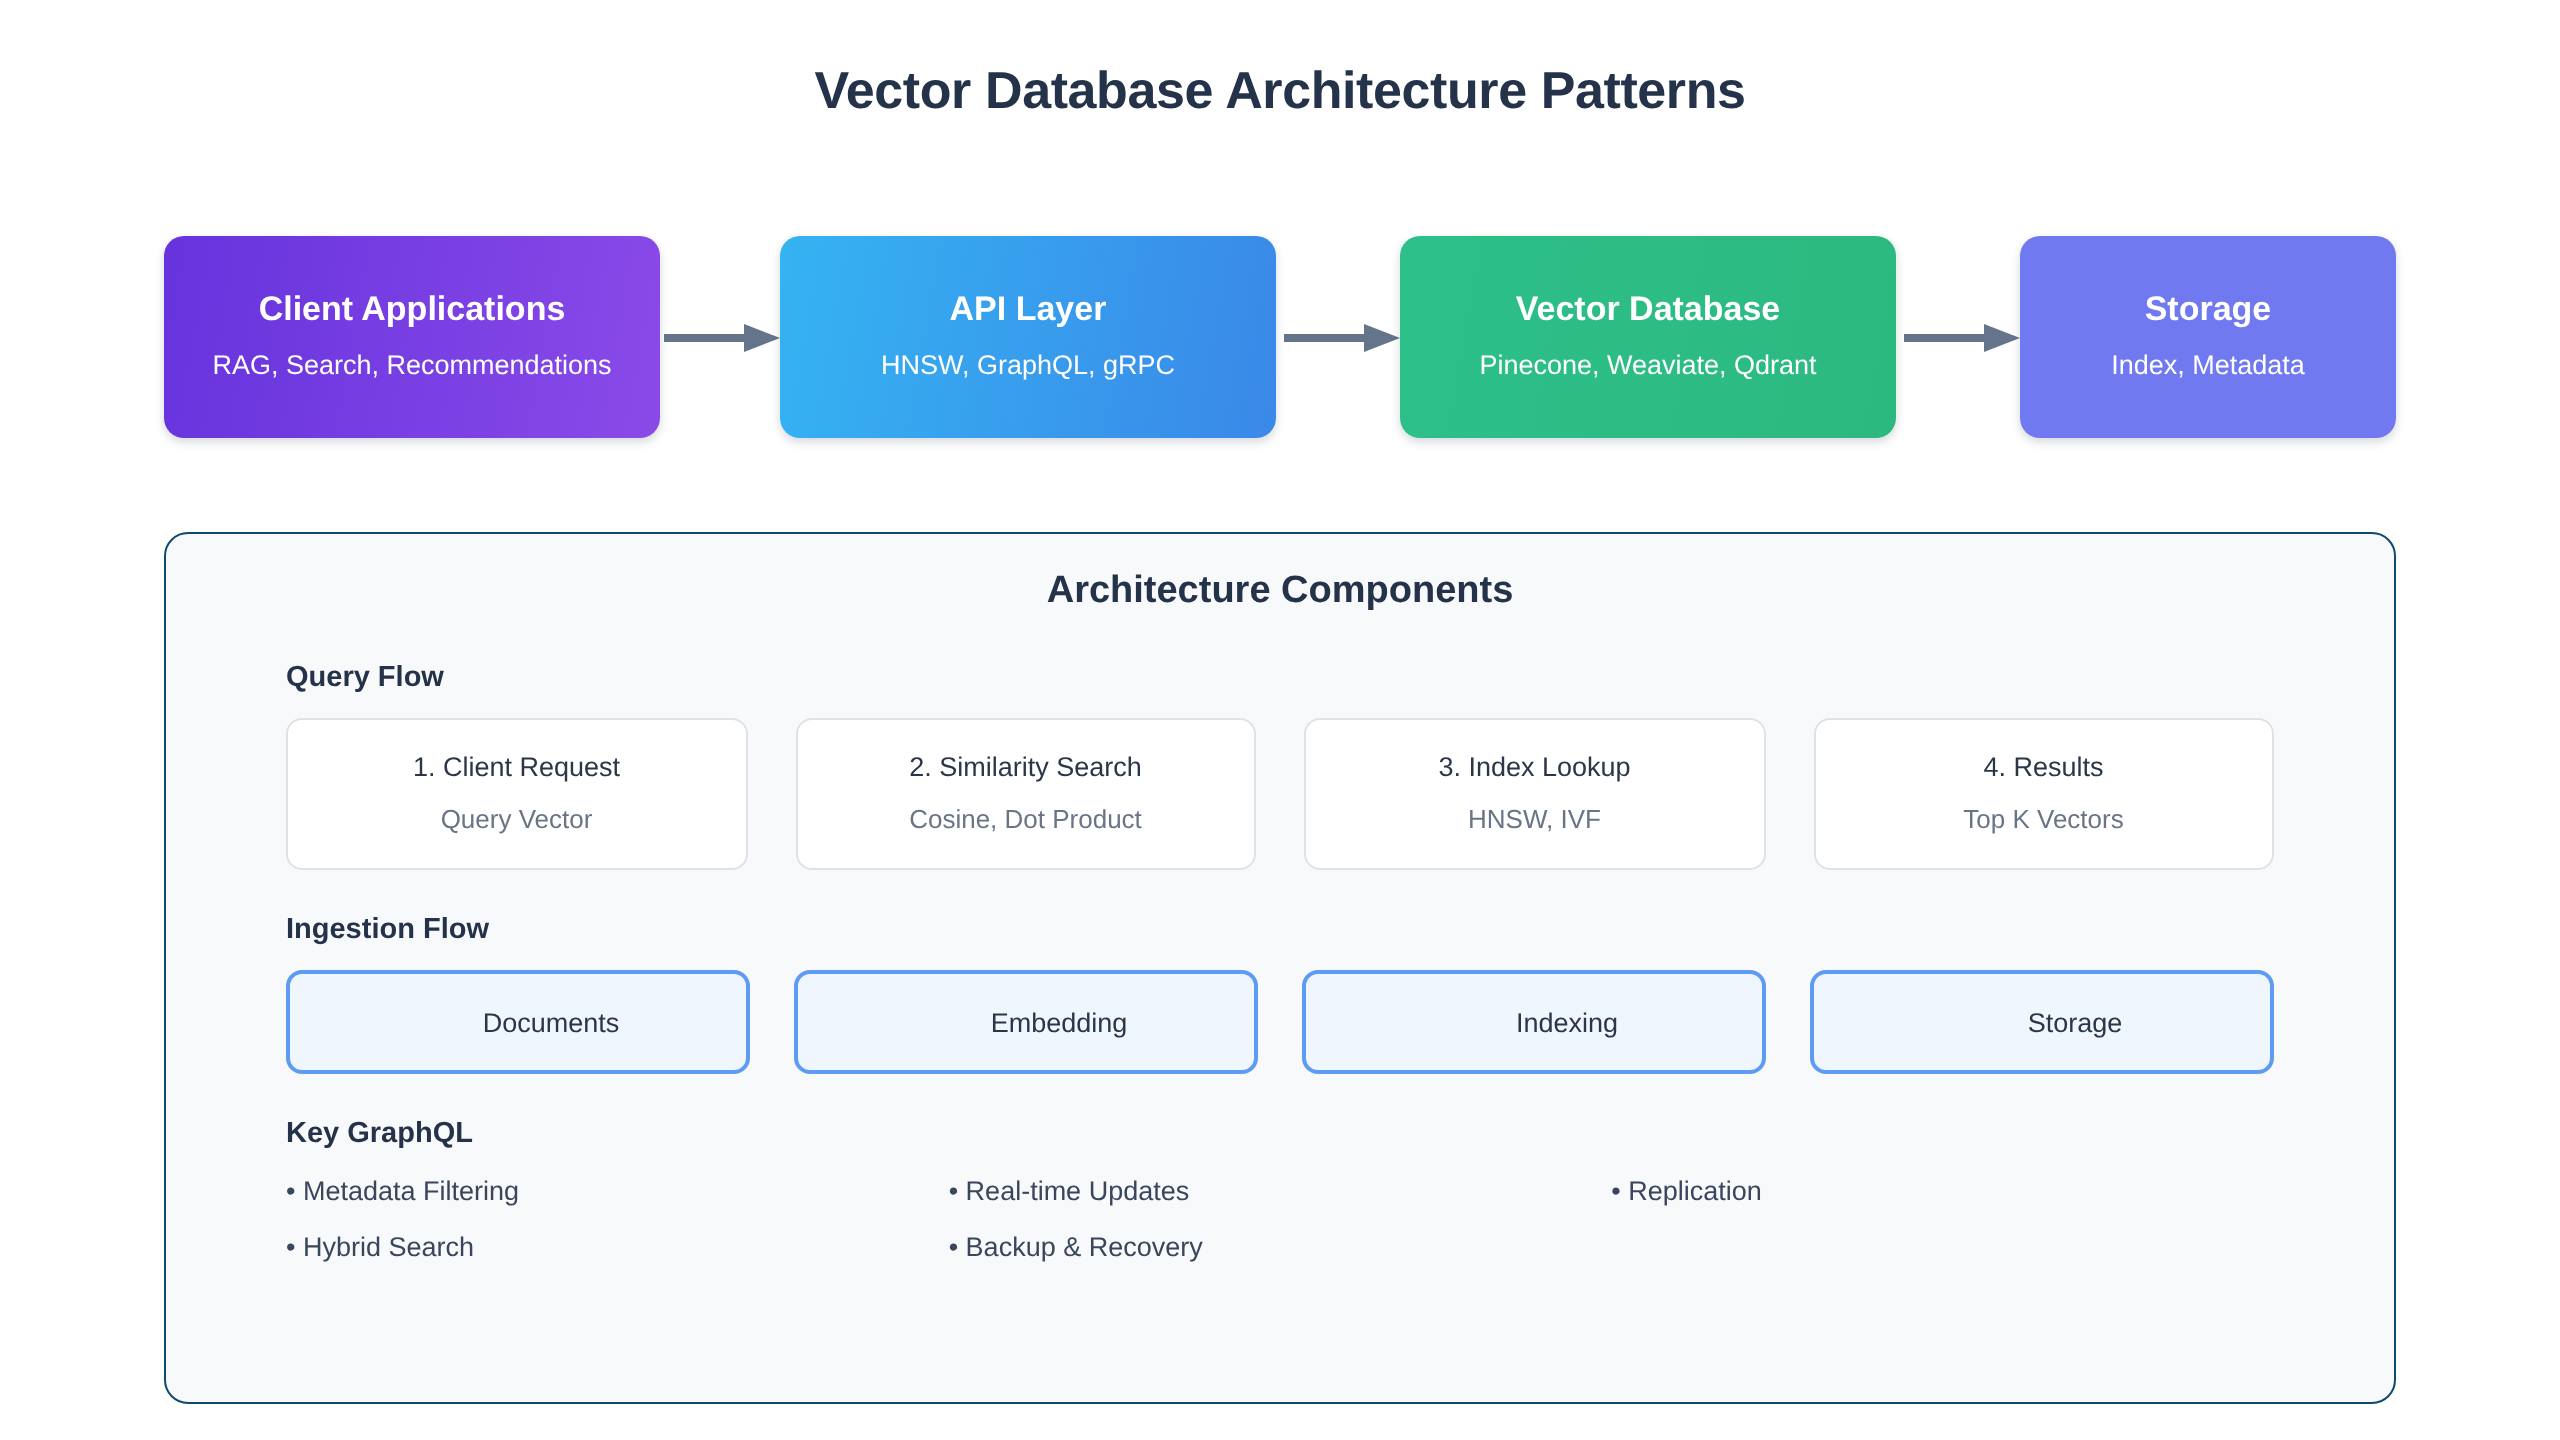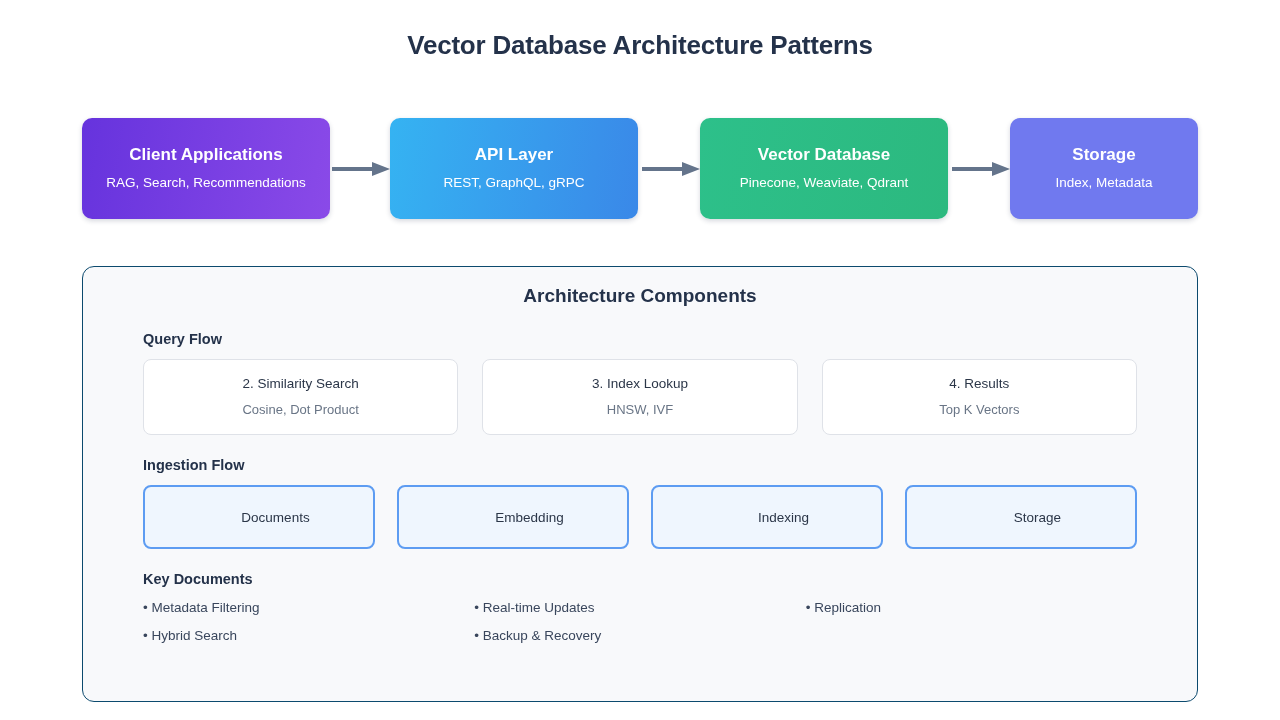--- a/index.html
+++ b/index.html
@@ -166,21 +166,21 @@
   }
   .qcard .qc-sub {
     font-size: 13px;
     color: #697586;
     line-height: 1.1;
   }
 
   
   .icard {
     flex: 1;
-    height: 64px;
+    height: 52px;
     background: #eff6fe;
     border: 2px solid #5d9cf2;
     border-radius: 8px;
     display: flex;
     align-items: center;
     justify-content: center;
     font-size: 13.5px;
     color: #2b3648;
     padding-left: 33px;
   }
@@ -214,21 +214,21 @@
       <div class="fb-sub">RAG, Search, Recommendations</div>
     </div>
 
     <div class="arrow arrow-1">
       <div class="shaft"></div>
       <div class="head"></div>
     </div>
 
     <div class="flow-box fb-2">
       <div class="fb-title">API Layer</div>
-      <div class="fb-sub">REST, GraphQL, gRPC</div>
+      <div class="fb-sub">HNSW, GraphQL, gRPC</div>
     </div>
 
     <div class="arrow arrow-2">
       <div class="shaft"></div>
       <div class="head"></div>
     </div>
 
     <div class="flow-box fb-3">
       <div class="fb-title">Vector Database</div>
       <div class="fb-sub">Pinecone, Weaviate, Qdrant</div>
@@ -246,20 +246,24 @@
 
   </div>
 
   <div class="panel">
 
     <div class="panel-title">Architecture Components</div>
 
     <div class="section section-first">
       <div class="section-title">Query Flow</div>
       <div class="card-row">
+        <div class="qcard">
+          <div class="qc-title">1. Client Request</div>
+          <div class="qc-sub">Query Vector</div>
+        </div>
         <div class="qcard">
           <div class="qc-title">2. Similarity Search</div>
           <div class="qc-sub">Cosine, Dot Product</div>
         </div>
         <div class="qcard">
           <div class="qc-title">3. Index Lookup</div>
           <div class="qc-sub">HNSW, IVF</div>
         </div>
         <div class="qcard">
           <div class="qc-title">4. Results</div>
@@ -272,21 +276,21 @@
       <div class="section-title">Ingestion Flow</div>
       <div class="irow">
         <div class="icard">Documents</div>
         <div class="icard">Embedding</div>
         <div class="icard">Indexing</div>
         <div class="icard">Storage</div>
       </div>
     </div>
 
     <div class="section">
-      <div class="section-title">Key Documents</div>
+      <div class="section-title">Key GraphQL</div>
       <div class="features-grid">
         <div class="feature">• Metadata Filtering</div>
         <div class="feature">• Real-time Updates</div>
         <div class="feature">• Replication</div>
         <div class="feature">• Hybrid Search</div>
         <div class="feature">• Backup &amp; Recovery</div>
       </div>
     </div>
 
   </div>

